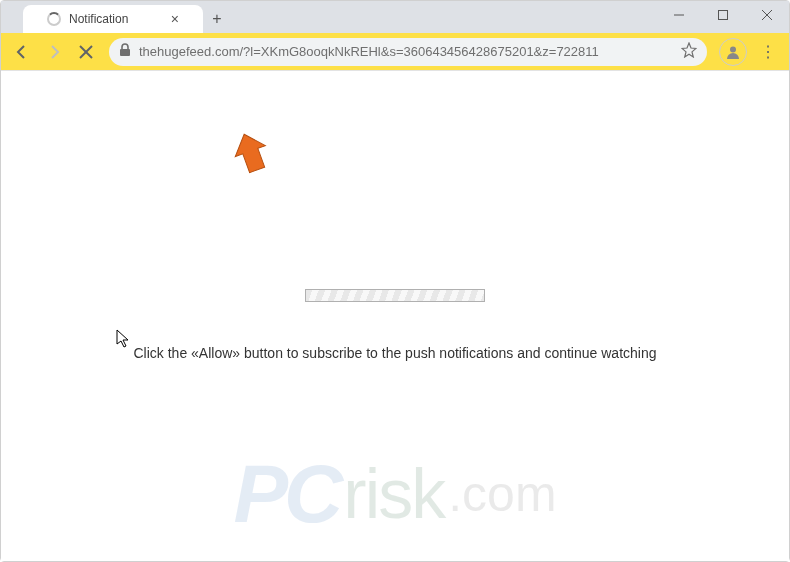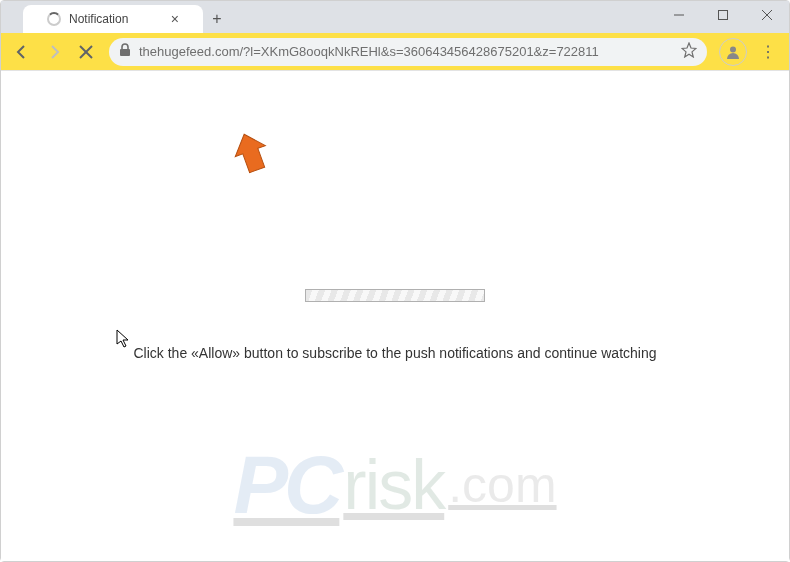--- a/index.html
+++ b/index.html
@@ -182,27 +182,26 @@
   top: 60px;
 }
 .cursor {
   position: absolute;
   left: 115px;
   top: 258px;
 }
 .watermark {
   position: absolute;
   left: 50%;
-  bottom: 29px;
+  bottom: 20px;
   transform: translateX(-50%);
   display: flex;
   align-items: center;
   gap: 4px;
   opacity: 0.12;
-  text-decoration: underline;
 }
 .wm-pc {
   font-size: 82px;
   font-weight: 800;
   font-style: italic;
   color: #2b69b3;
   letter-spacing: -4px;
 }
 .wm-risk {
   font-size: 70px;

